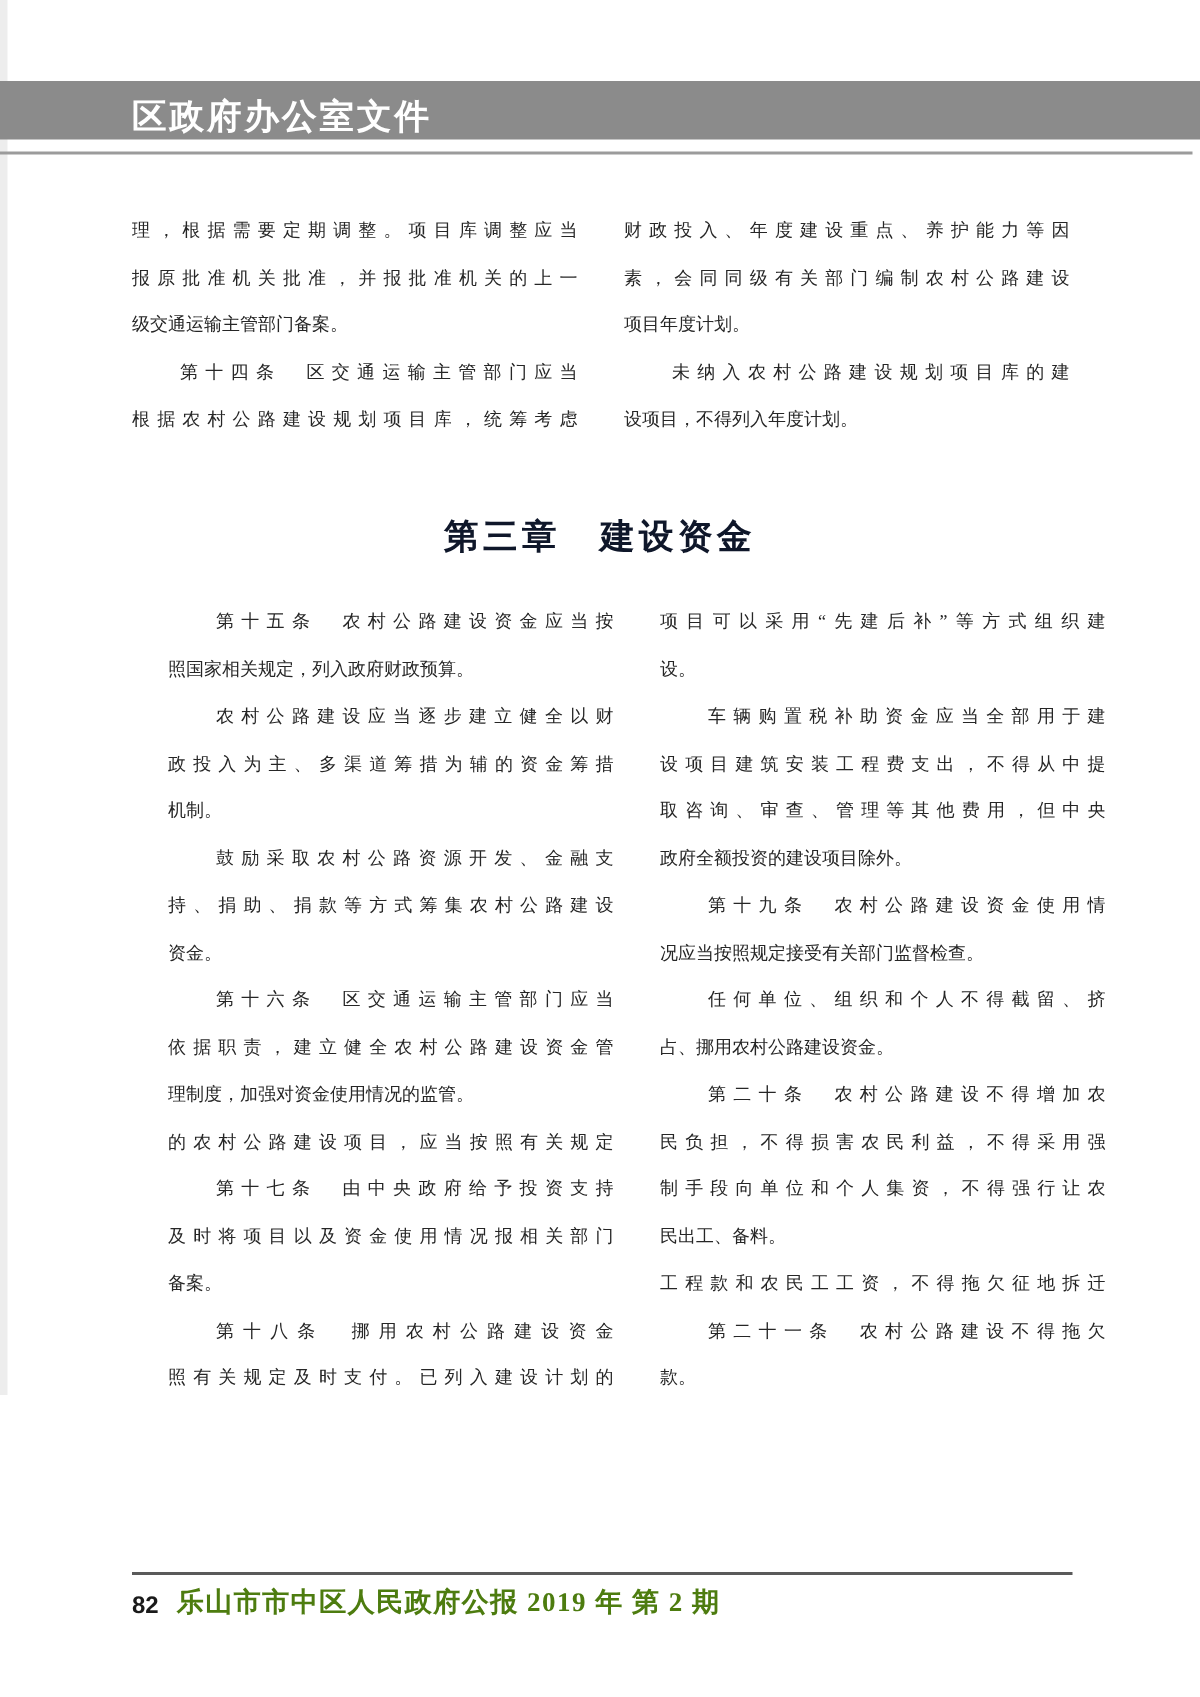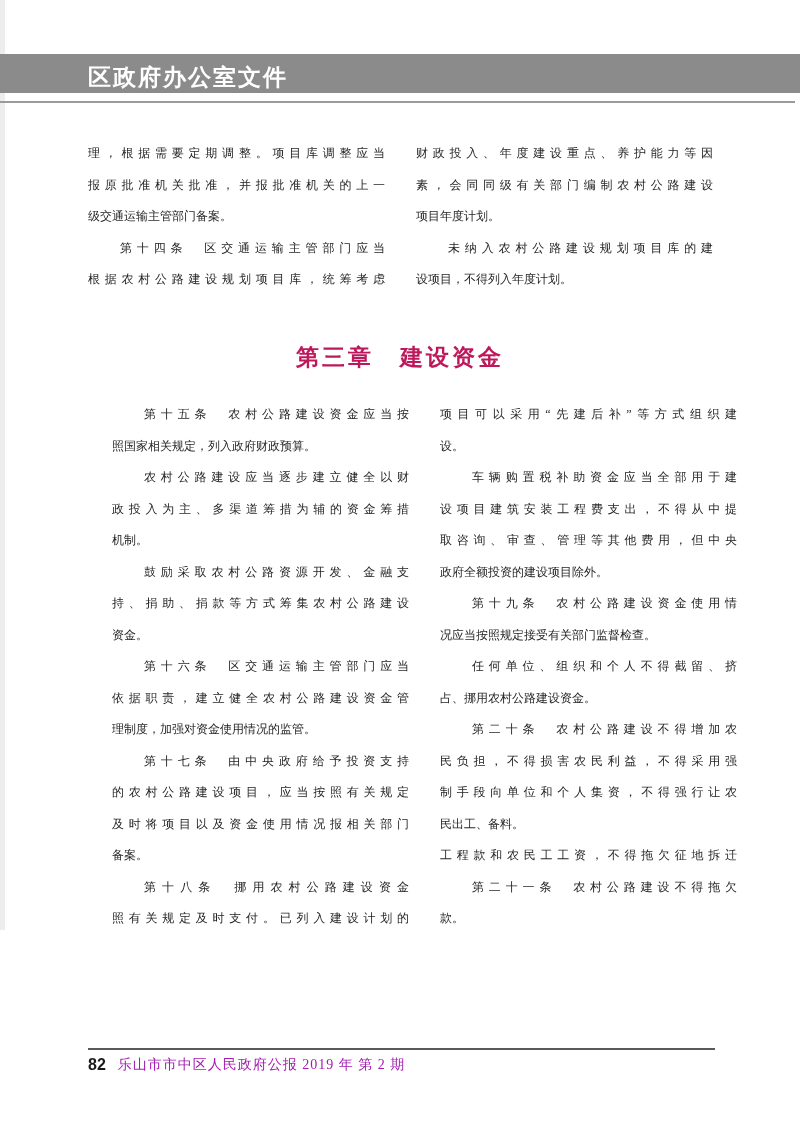--- a/index.html
+++ b/index.html
@@ -73,21 +73,21 @@
   .line.ind { text-indent: 32px; }
   .chapter-heading {
     position: absolute;
     left: 0; top: 342px;
     width: 800px;
     text-align: center;
     font-family: "Liberation Sans", "DejaVu Sans", sans-serif;
     font-weight: bold;
     font-size: 23px;
     letter-spacing: 3px;
-    color: #be185d;
+    color: #0f172a;
   }
   .footer-rule {
     position: absolute;
     left: 88px; top: 1048px;
     width: 627px; height: 2px;
     background: #5a5a5a;
   }
   .footer {
     position: absolute;
     left: 88px; top: 1056px;
@@ -96,23 +96,24 @@
     align-items: flex-end;
     gap: 12px;
   }
   .page-number {
     font-family: "Liberation Sans", "DejaVu Sans", sans-serif;
     font-weight: bold;
     font-size: 16px;
     color: #1a1a1a;
   }
   .publication-title {
-    font-size: 14px;
-    color: #a21caf;
+    font-size: 18px;
+    color: #4d7c0f;
     letter-spacing: 1px;
+    font-weight: bold;
   }
 </style>
 </head>
 <body>
 
 <div class="scan-edge"></div>
 
 <div class="header-bar">
   <span class="header-title">区政府办公室文件</span>
 </div>
@@ -143,22 +144,22 @@
       <div class="line">照国家相关规定，列入政府财政预算。</div>
       <div class="line just ind">农村公路建设应当逐步建立健全以财</div>
       <div class="line just">政投入为主、多渠道筹措为辅的资金筹措</div>
       <div class="line">机制。</div>
       <div class="line just ind">鼓励采取农村公路资源开发、金融支</div>
       <div class="line just">持、捐助、捐款等方式筹集农村公路建设</div>
       <div class="line">资金。</div>
       <div class="line just ind">第十六条　区交通运输主管部门应当</div>
       <div class="line just">依据职责，建立健全农村公路建设资金管</div>
       <div class="line">理制度，加强对资金使用情况的监管。</div>
+      <div class="line just">的农村公路建设项目，应当按照有关规定</div>
       <div class="line just ind">第十七条　由中央政府给予投资支持</div>
-      <div class="line just">的农村公路建设项目，应当按照有关规定</div>
       <div class="line just">及时将项目以及资金使用情况报相关部门</div>
       <div class="line">备案。</div>
       <div class="line just ind">第十八条　挪用农村公路建设资金</div>
       <div class="line just">照有关规定及时支付。已列入建设计划的</div>
     </div>
   <div class="col">
       <div class="line just">项目可以采用“先建后补”等方式组织建</div>
       <div class="line">设。</div>
       <div class="line just ind">车辆购置税补助资金应当全部用于建</div>
       <div class="line just">设项目建筑安装工程费支出，不得从中提</div>

